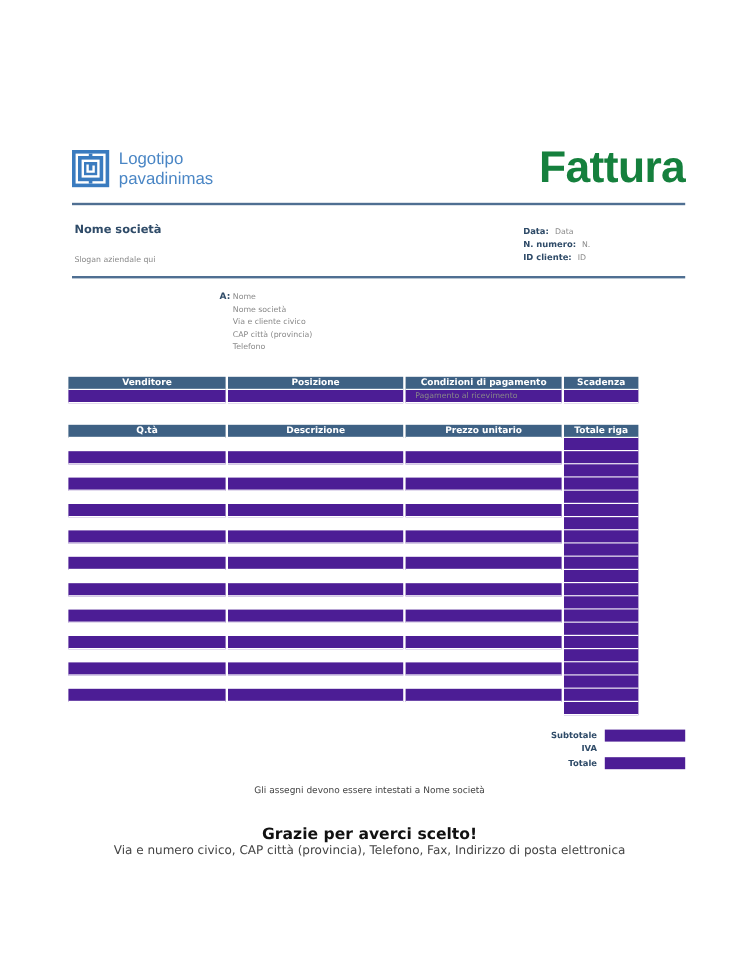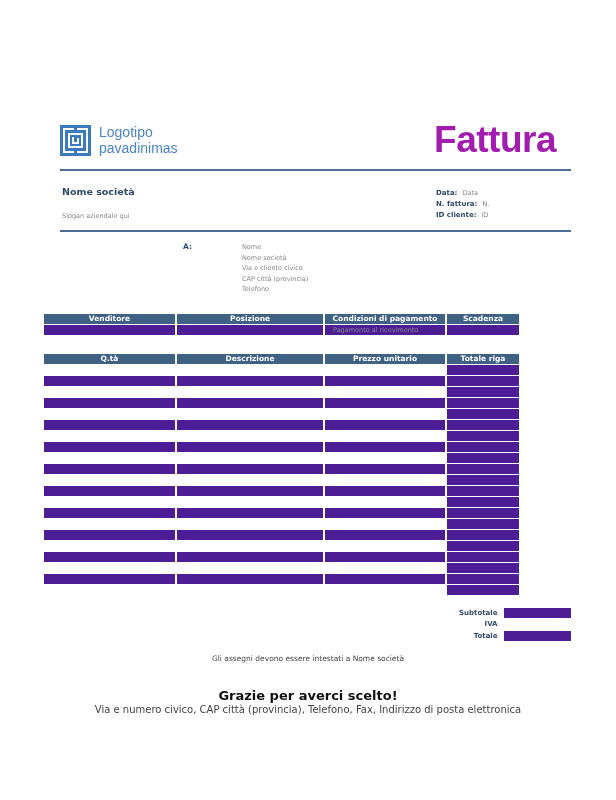--- a/index.html
+++ b/index.html
@@ -1,36 +1,36 @@
 <!DOCTYPE html>
 <html><head>
 <meta charset="utf-8">
 <style>
   html, body { margin: 0; padding: 0; background: #ffffff; }
   body { width: 616px; height: 800px; position: relative; overflow: hidden; font-family: "DejaVu Sans", sans-serif; color: #333; }
   .abs { position: absolute; }
   .logo-box { left: 60px; top: 125px; width: 31px; height: 31px; background: #3a7bbf; }
   .logo-box svg { display: block; }
   .logo-text { left: 99px; top: 125px; color: #4a86c5; font-family: "Liberation Sans", sans-serif; font-size: 14px; line-height: 15.5px; }
-  .title { right: 60px; top: 118px; color: #a21caf; font-family: "Liberation Sans", sans-serif; font-weight: bold; font-size: 37px; line-height: 44px; letter-spacing: -0.5px; }
+  .title { right: 45px; top: 118px; color: #15803d; font-family: "Liberation Sans", sans-serif; font-weight: bold; font-size: 37px; line-height: 44px; letter-spacing: -0.5px; }
   .rule { left: 60px; width: 511px; height: 2px; background: #4f6f92; }
   .company-name { left: 62px; top: 186px; font-size: 9.5px; font-weight: bold; color: #2f4b68; }
   .slogan { left: 62px; top: 212px; font-size: 6.5px; color: #888; }
   .meta { right: 40px; top: 188px; width: 140px; }
   .meta-row { display: flex; justify-content: flex-start; height: 11px; line-height: 11px; font-size: 7px; }
   .meta-label { font-weight: bold; color: #2f4b68; text-align: right; }
   .meta-value { width: 36px; padding-left: 5px; color: #888; font-size: 6.5px; }
   .to-block { left: 183px; top: 242px; font-size: 6.5px; line-height: 10.5px; color: #888; }
   .to-label { font-weight: bold; color: #2f4b68; font-size: 7.5px; margin-right: 4px; }
-  .to-lines { position: absolute; left: 11px; top: 0; white-space: nowrap; margin-left: 48px; }
-  table.grid { position: absolute; left: 44px; border-collapse: separate; border-spacing: 2px 0; margin-left: -2px; }
+  .to-lines { position: absolute; left: 11px; top: 0; white-space: nowrap; }
+  table.grid { position: absolute; left: 57px; border-collapse: separate; border-spacing: 2px 0; margin-left: -2px; }
   .grid th { background: #3e6184; color: #fff; font-size: 7.5px; font-weight: bold; height: 10px; line-height: 10px; padding: 0; text-align: center; border-bottom: 1px solid #fff; }
   .grid td { height: 10px; line-height: 10px; padding: 0 0 0 8px; font-size: 6.5px; color: #888; border-bottom: 1.5px solid #fff; }
   .shaded { background: #4c1d95; }
-  .c1 { width: 131px; } .c2 { width: 146px; } .c3 { width: 120px; } .c4 { width: 72px; }
+  .c1 { width: 131px; } .c2 { width: 146px; } .c3 { width: 130px; } .c4 { width: 62px; }
   .totals { position: absolute; left: 430px; width: 141px; }
   .tot-row { display: flex; height: 11.5px; align-items: center; }
   .tot-label { width: 69px; text-align: right; padding-right: 6px; font-size: 7px; font-weight: bold; color: #2f4b68; }
   .tot-box { width: 69px; height: 10px; }
   .footer { left: 0; width: 616px; text-align: center; }
   .f1 { top: 654px; font-size: 7.5px; color: #444; }
   .f2 { top: 688px; font-size: 13px; font-weight: bold; color: #111; }
   .f3 { top: 704px; font-size: 10px; color: #444; }
 </style>
 </head>
@@ -55,21 +55,21 @@
 
 <div class="abs company-name">Nome società</div>
 <div class="abs slogan">Slogan aziendale qui</div>
 
 <div class="abs meta">
   <div class="meta-row">
     <span class="meta-label">Data:</span>
     <span class="meta-value">Data</span>
   </div>
   <div class="meta-row">
-    <span class="meta-label">N. fattura:</span>
+    <span class="meta-label">N. numero:</span>
     <span class="meta-value">N.</span>
   </div>
   <div class="meta-row">
     <span class="meta-label">ID cliente:</span>
     <span class="meta-value">ID</span>
   </div>
 </div>
 
 <div class="abs rule" style="top:230px;"></div>
 

